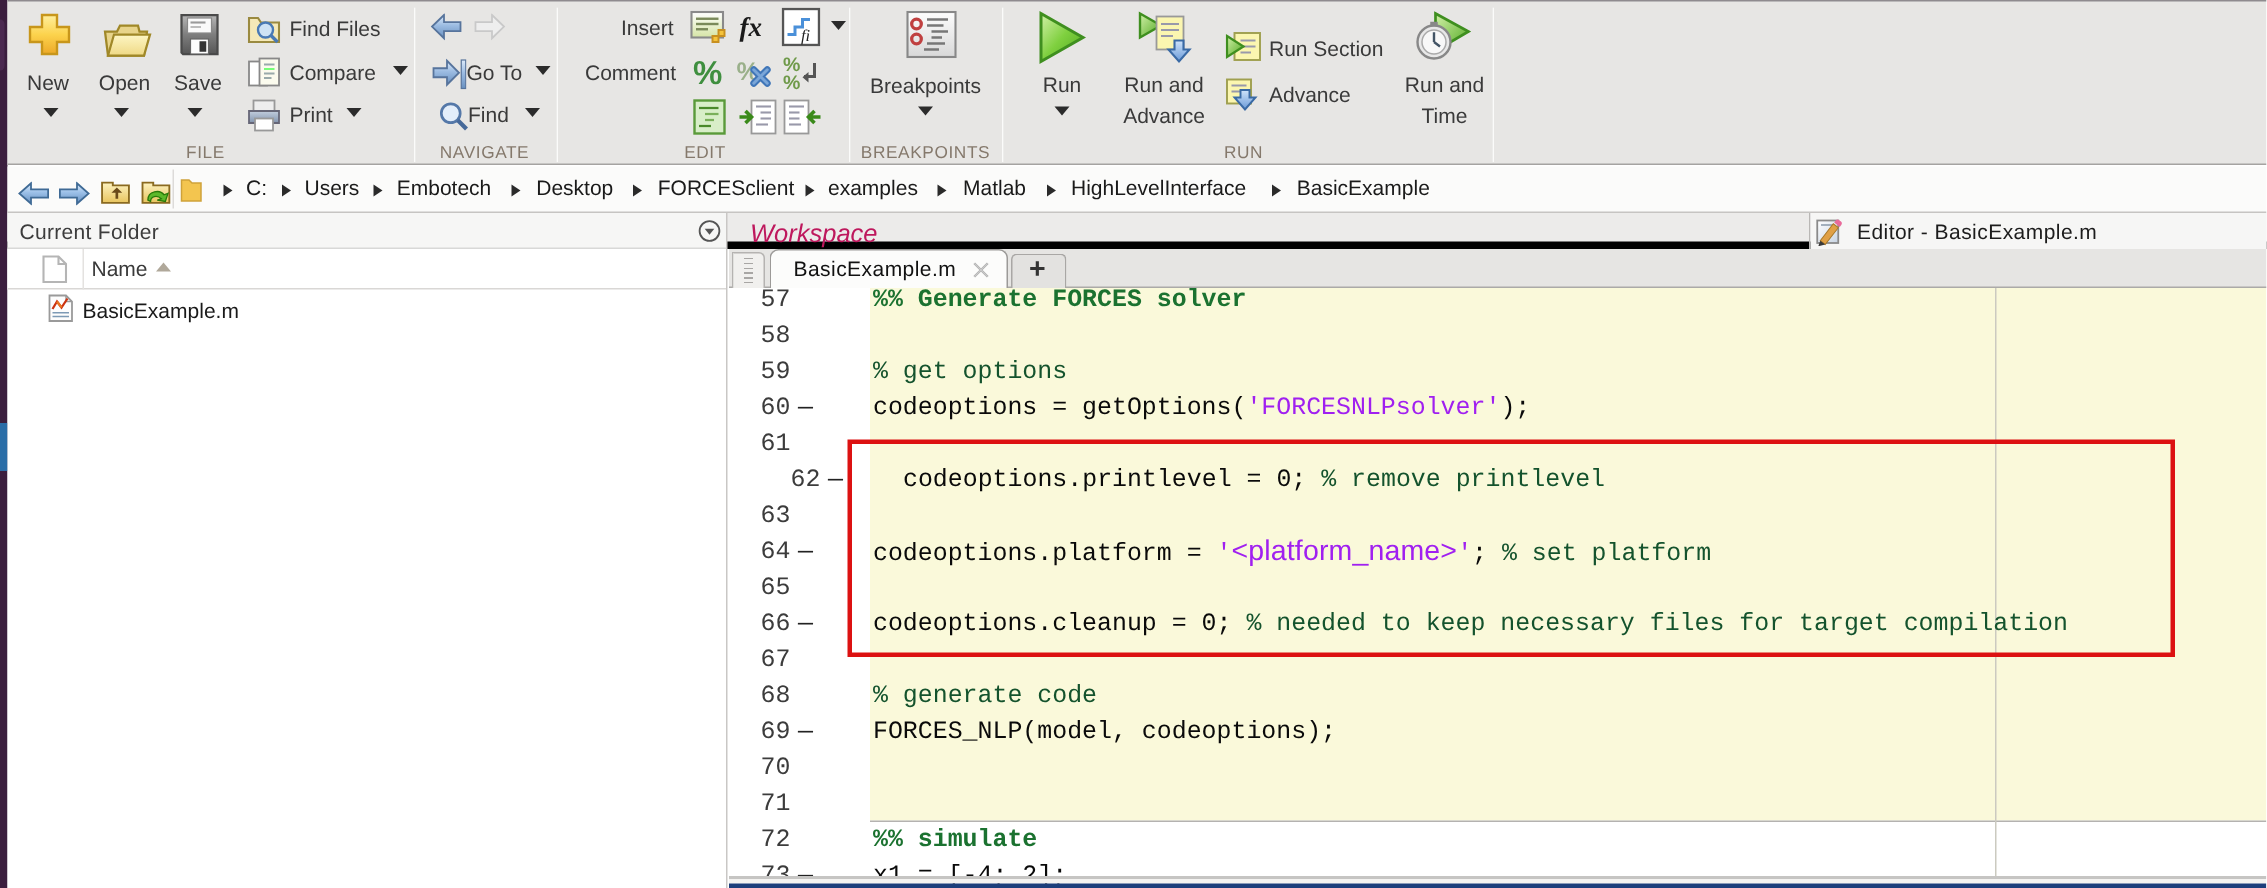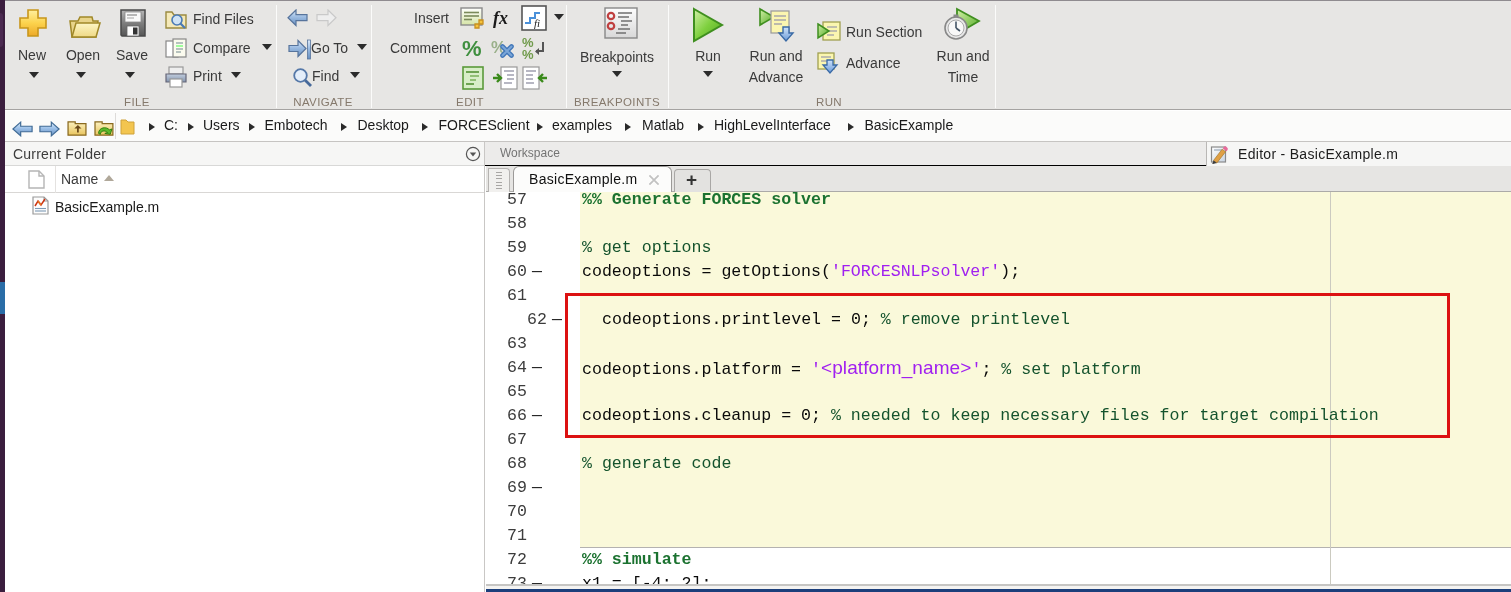--- a/index.html
+++ b/index.html
@@ -14,21 +14,21 @@
 .rsep { position:absolute; top:4px; width:1px; height:103px; background:#d7d5d3; border-right:1px solid #fbfbfa; }
 .glabel { position:absolute; top:95px; font-size:11.5px; color:#85796c; text-align:center; letter-spacing:0.4px; }
 .rtxt { position:absolute; font-size:14px; color:#3a3a3a; white-space:nowrap; }
 .bigtxt { position:absolute; font-size:14px; color:#3a3a3a; text-align:center; white-space:nowrap; }
 .drop { position:absolute; width:0; height:0; border-left:5.5px solid transparent; border-right:5.5px solid transparent; border-top:6px solid #2b2b2b; }
 
 #addrbar { left:5px; top:111px; width:1506px; height:31px; background:#fbfbfa; border-bottom:1px solid #c6c4c2; }
 .crumb { position:absolute; top:0; font-size:14px; color:#1a1a1a; white-space:nowrap; }
 .carrow { position:absolute; top:5px; width:0; height:0; border-top:4.5px solid transparent; border-bottom:4.5px solid transparent; border-left:6px solid #2a2a2a; }
 
-#titlerow { left:5px; top:142px; width:1506px; height:24px; background:#ecebea; border-bottom:1px solid #000000; }
+#titlerow { left:5px; top:142px; width:1506px; height:24px; background:#ecebea; border-bottom:5px solid #000000; }
 
 #leftpanel { left:5px; top:166px; width:479px; height:426px; background:#fff; }
 #lpheader { left:0; top:0; width:479px; height:27px; background:#fff; border-bottom:1px solid #d9d7d5; }
 
 #vline1 { left:484px; top:142px; width:1px; height:450px; background:#c9c7c5; }
 #editor { left:486px; top:166px; width:1025px; height:426px; background:#fff; }
 #tabbar { left:0; top:0; width:1025px; height:26px; background:#e6e5e3; border-bottom:1px solid #abaaa8; }
 #tab1 { position:absolute; left:27px; top:0px; width:159px; height:26px; background:#fcfcfb; border:1px solid #9c9a98; border-bottom:none; border-radius:6px 6px 0 0; }
 #tabplus { position:absolute; left:188px; top:3px; width:37px; height:23px; background:#e3e2e0; border:1px solid #a9a7a5; border-bottom:none; border-radius:4px 4px 0 0; }
 #grip { position:absolute; left:2px; top:2px; width:22px; height:24px; background:#f1f0ee; border:1px solid #b5b3b1; border-bottom:none; border-radius:0 4px 0 0; }
@@ -398,21 +398,21 @@
     </div>
 </div>
 
 <div class="abs" id="titlerow">
   <div class="abs" style="left:0;top:0;width:479px;height:24px;background:#f6f6f5;border-bottom:1px solid #d8d8d7;"></div>
   <div class="abs" style="left:8px;top:4px;font-size:14px;letter-spacing:0.2px;color:#3c3c3c;">Current Folder</div>
   <svg class="abs" style="left:460px;top:4px" width="16" height="16" viewBox="0 0 16 16">
     <circle cx="8" cy="8" r="6.6" fill="none" stroke="#555" stroke-width="1.2"></circle>
     <path d="M4.8 6.5 h6.4 l-3.2 4 z" fill="#555"></path>
   </svg>
-  <div class="abs" style="left:495px;top:4px;font-size:12px;color:#737373;">Workspace</div>
+  <div class="abs" style="left:495px;top:4px;font-size:17px;color:#be185d;font-style:italic;">Workspace</div>
   <div class="abs" style="left:1201px;top:0;width:1px;height:24px;background:#b9b7b5;"></div>
   <div class="abs" style="left:1202px;top:0;width:304px;height:24px;background:#f6f6f5;"></div>
   <svg class="abs" style="left:1205px;top:3px" width="19" height="19" viewBox="0 0 19 19">
     <rect x="1.5" y="2" width="14" height="15" fill="url(#pgg)" stroke="#8a8a8a" stroke-width="1.2"></rect>
     <line x1="4" y1="5" x2="12" y2="5" stroke="#8899aa" stroke-width="1"></line>
     <path d="M3.5 15.5 L12.2 4.2 l3.3 2.6 L6.8 18 z" fill="#e0a045" stroke="#a87828" stroke-width="0.7"></path>
     <path d="M12.8 3.4 l3.7 2.9 l1 -1.3 a1.8 1.8 0 0 0 -0.4 -2.5 l-0.9 -0.7 a1.8 1.8 0 0 0 -2.5 0.3 z" fill="#e86a9a"></path>
     <path d="M3.5 15.5 l3.3 2.5 l-4.6 1.2 z" fill="#3a3a3a"></path>
     <defs>
         <linearGradient id="pgg" x1="0" y1="0" x2="1" y2="1">
@@ -473,21 +473,21 @@
         <div class="row" style="top:44px;"><span class="num">59</span><span class="dash"></span><span class="code"><span class="cm">% get options</span></span></div>
         <div class="row" style="top:68px;"><span class="num">60</span><span class="dash">—</span><span class="code">codeoptions = getOptions(<span class="str">'FORCESNLPsolver'</span>);</span></div>
         <div class="row" style="top:92px;"><span class="num">61</span><span class="dash"></span><span class="code"></span></div>
         <div class="row" style="top:116px;margin-left:20px;"><span class="num">62</span><span class="dash">—</span><span class="code">codeoptions.printlevel = 0; <span class="cm">% remove printlevel</span></span></div>
         <div class="row" style="top:140px;"><span class="num">63</span><span class="dash"></span><span class="code"></span></div>
         <div class="row" style="top:164px;"><span class="num">64</span><span class="dash">—</span><span class="code">codeoptions.platform = <span class="str">'<span class="sans">&lt;platform_name&gt;</span>'</span>; <span class="cm">% set platform</span></span></div>
         <div class="row" style="top:188px;"><span class="num">65</span><span class="dash"></span><span class="code"></span></div>
         <div class="row" style="top:212px;"><span class="num">66</span><span class="dash">—</span><span class="code">codeoptions.cleanup = 0; <span class="cm">% needed to keep necessary files for target compilation</span></span></div>
         <div class="row" style="top:236px;"><span class="num">67</span><span class="dash"></span><span class="code"></span></div>
         <div class="row" style="top:260px;"><span class="num">68</span><span class="dash"></span><span class="code"><span class="cm">% generate code</span></span></div>
-        <div class="row" style="top:284px;"><span class="num">69</span><span class="dash">—</span></div>
+        <div class="row" style="top:284px;"><span class="num">69</span><span class="dash">—</span><span class="code">FORCES_NLP(model, codeoptions);</span></div>
         <div class="row" style="top:308px;"><span class="num">70</span><span class="dash"></span><span class="code"></span></div>
         <div class="row" style="top:332px;"><span class="num">71</span><span class="dash"></span><span class="code"></span></div>
         <div class="row" style="top:356px;"><span class="num">72</span><span class="dash"></span><span class="code"><span class="sec">%% simulate</span></span></div>
         <div class="row" style="top:380px;"><span class="num">73</span><span class="dash">—</span><span class="code">x1 = [-4; 2];</span></div>
       </div>
     <div id="botline"></div>
     <div id="botlight"></div>
     <div id="botblue"></div>
   </div>
 </div>

